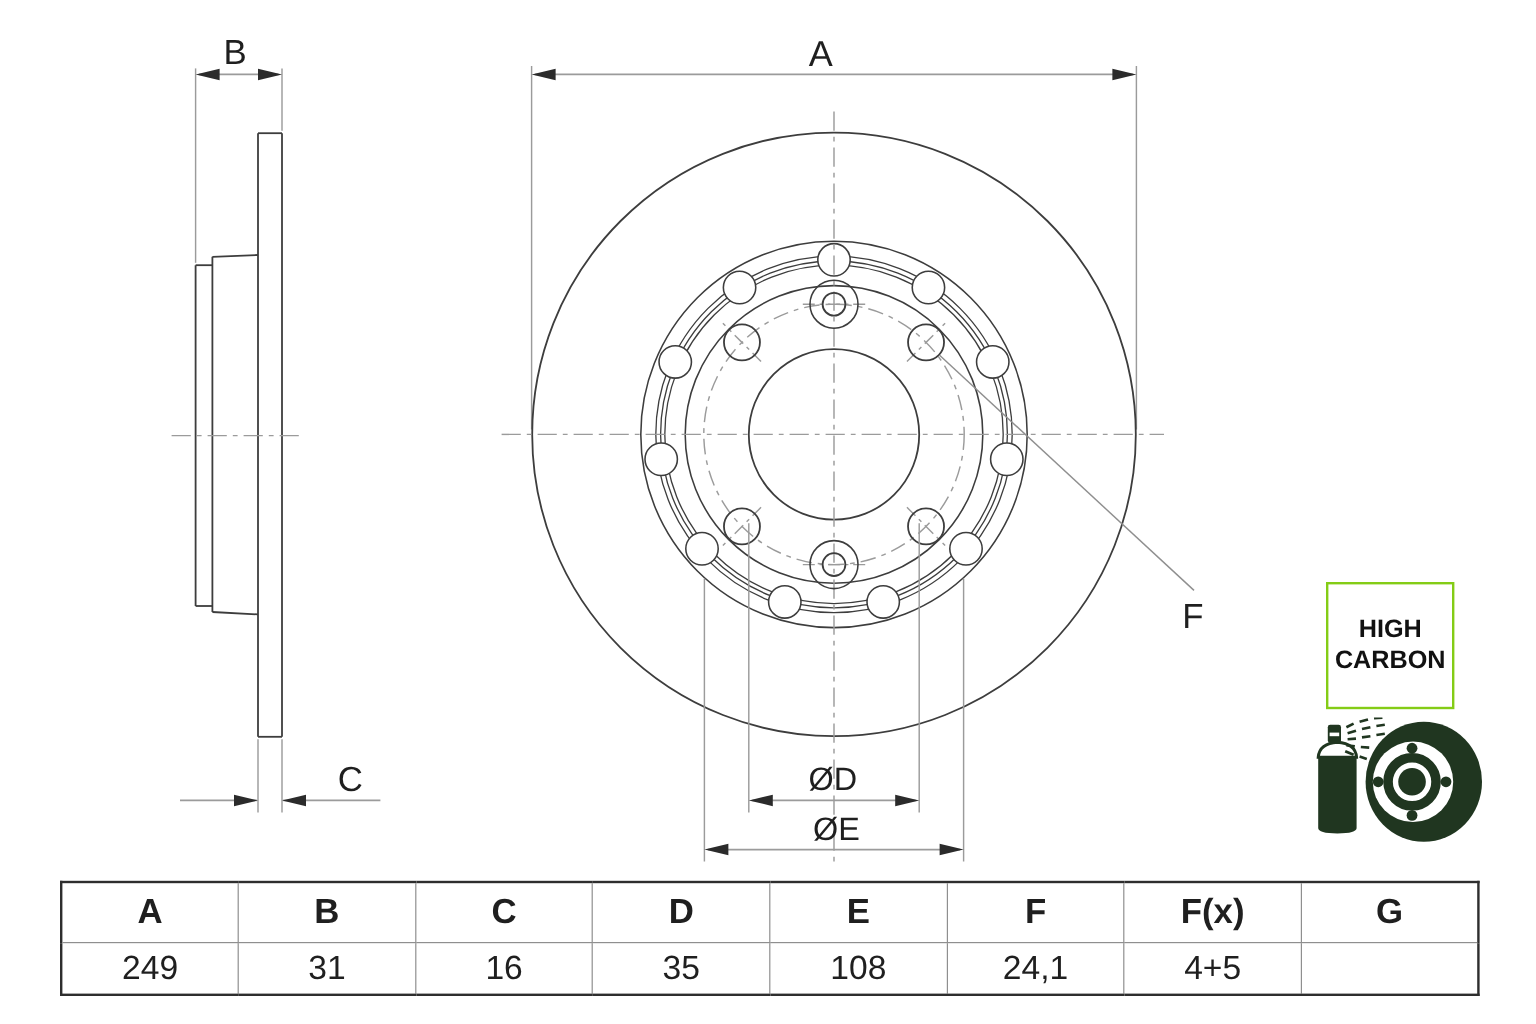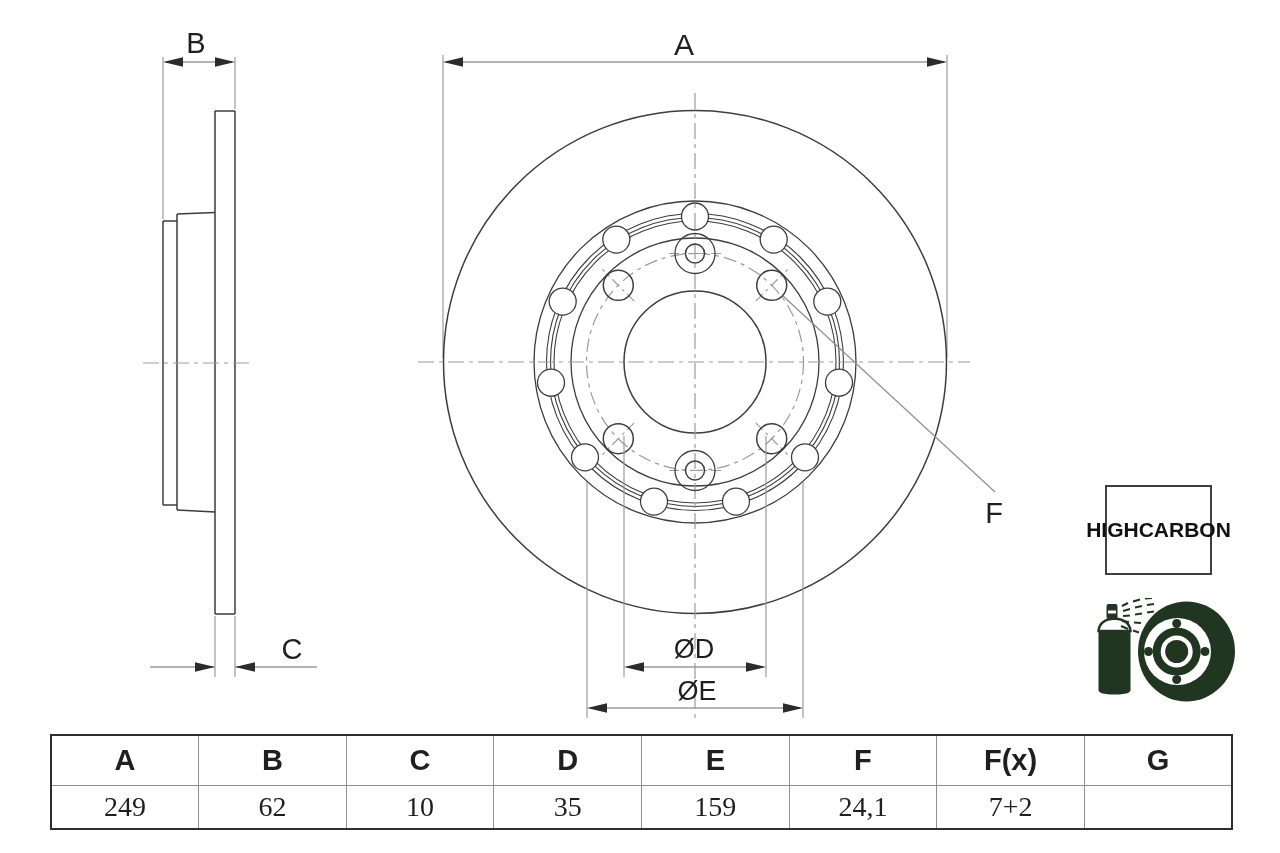--- a/index.html
+++ b/index.html
@@ -9,27 +9,27 @@
   .dimlabel{font-family:"Liberation Sans",sans-serif;fill:#1f1f1f;}
   
   #spec-table{position:absolute;left:50px;top:734px;width:1183px;height:89px;
       border-collapse:collapse;table-layout:fixed;background:#fff;}
   #spec-table td{border:1px solid #8f8f8f;text-align:center;vertical-align:middle;
       color:#1f1f1f;font-family:"Liberation Sans",sans-serif;}
   #spec-table tr.hdr td{font-weight:bold;font-size:29px;height:47px;}
   #spec-table tr.val td{font-size:28px;height:40px;}
   #spec-table{border:2px solid #2e2e2e;}
   #spec-table tr.hdr td{border-top:2px solid #2e2e2e;}
-  #spec-table tr.val td{border-bottom:2px solid #2e2e2e;font-family:Liberation Serif, serif;}
+  #spec-table tr.val td{border-bottom:2px solid #2e2e2e;}
   #spec-table td:first-child{border-left:2px solid #2e2e2e;}
   #spec-table td:last-child{border-right:2px solid #2e2e2e;}
   
-  #badge{position:absolute;left:1105px;top:485px;width:107px;height:90px;
-      border:2px solid #404040;box-sizing:border-box;background:#fff;
-      display:flex;flex-direction:row;align-items:center;justify-content:center;}
+  #badge{position:absolute;left:1105px;top:485px;width:107px;height:106px;
+      border:2px solid #84cc16;box-sizing:border-box;background:#fff;
+      display:flex;flex-direction:column;align-items:center;justify-content:center;}
   #badge div{font-weight:bold;font-size:21px;line-height:26px;color:#111;
       font-family:"Liberation Sans",sans-serif;letter-spacing:0px;}
   #coated-icon{position:absolute;left:1088px;top:598px;}
 </style>
 </head>
 <body>
 
 <div id="stage">
 
 <svg id="drawing" width="1280" height="730" viewBox="0 0 1280 730">
@@ -213,24 +213,24 @@
     <td>B</td>
     <td>C</td>
     <td>D</td>
     <td>E</td>
     <td>F</td>
     <td>F(x)</td>
     <td>G</td>
   </tr>
   <tr class="val">
     <td>249</td>
-    <td>62</td>
-    <td>10</td>
+    <td>31</td>
+    <td>16</td>
     <td>35</td>
-    <td>159</td>
+    <td>108</td>
     <td>24,1</td>
-    <td>7+2</td>
+    <td>4+5</td>
     <td></td>
   </tr>
 </tbody>
     </table>
 
 </div>
 
 </body></html>

